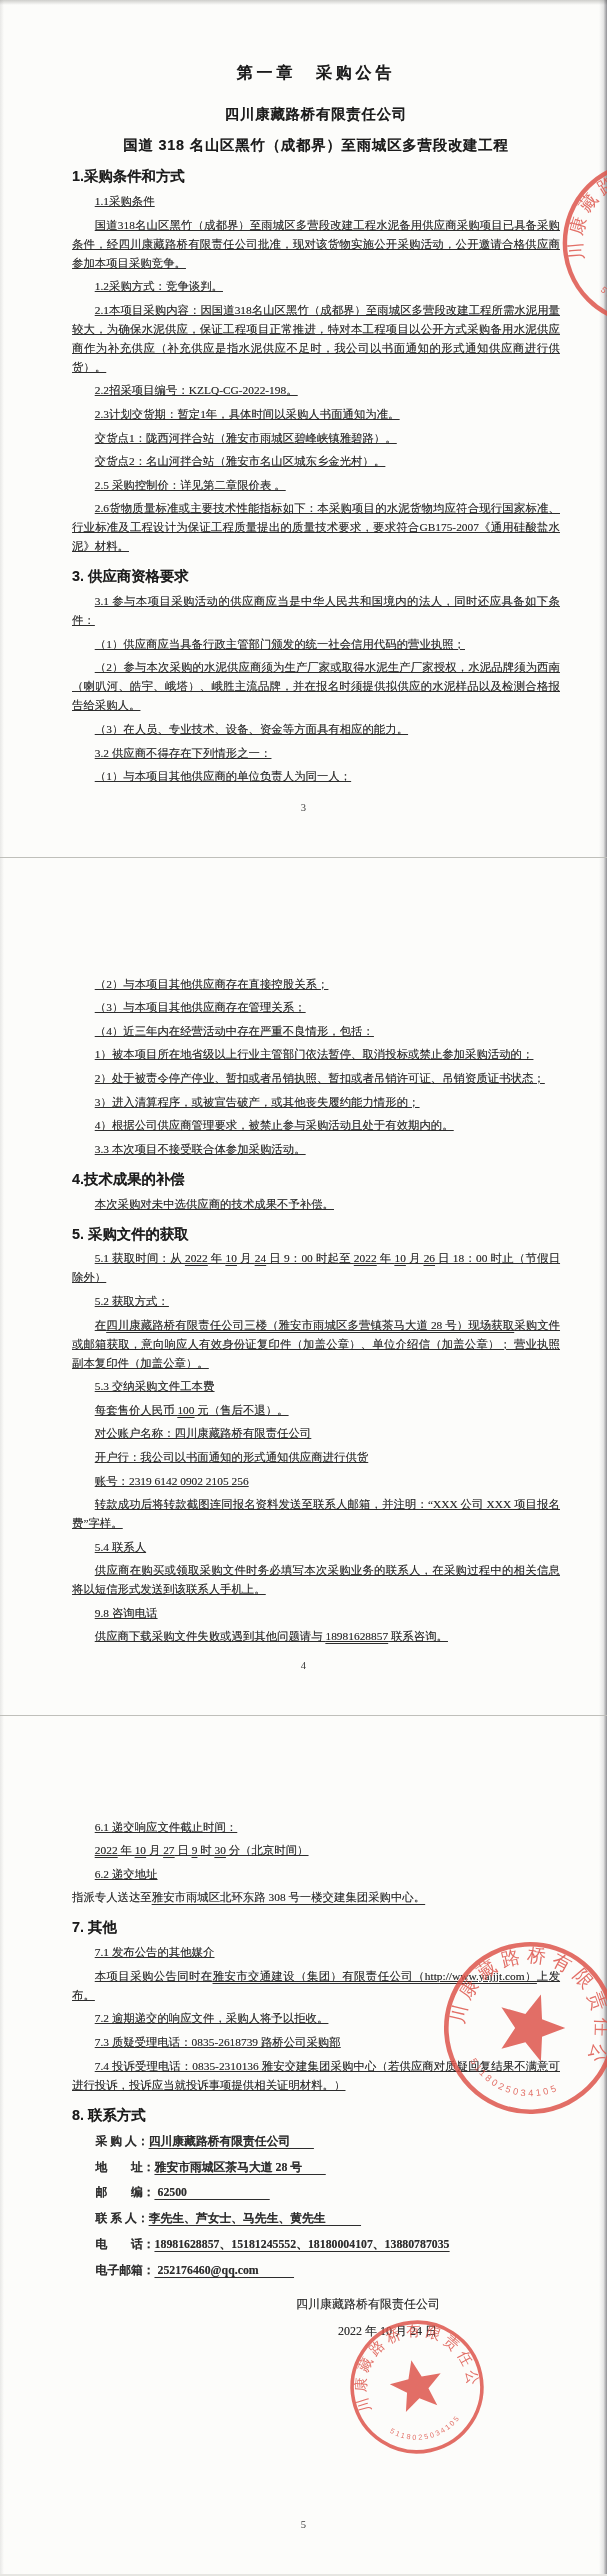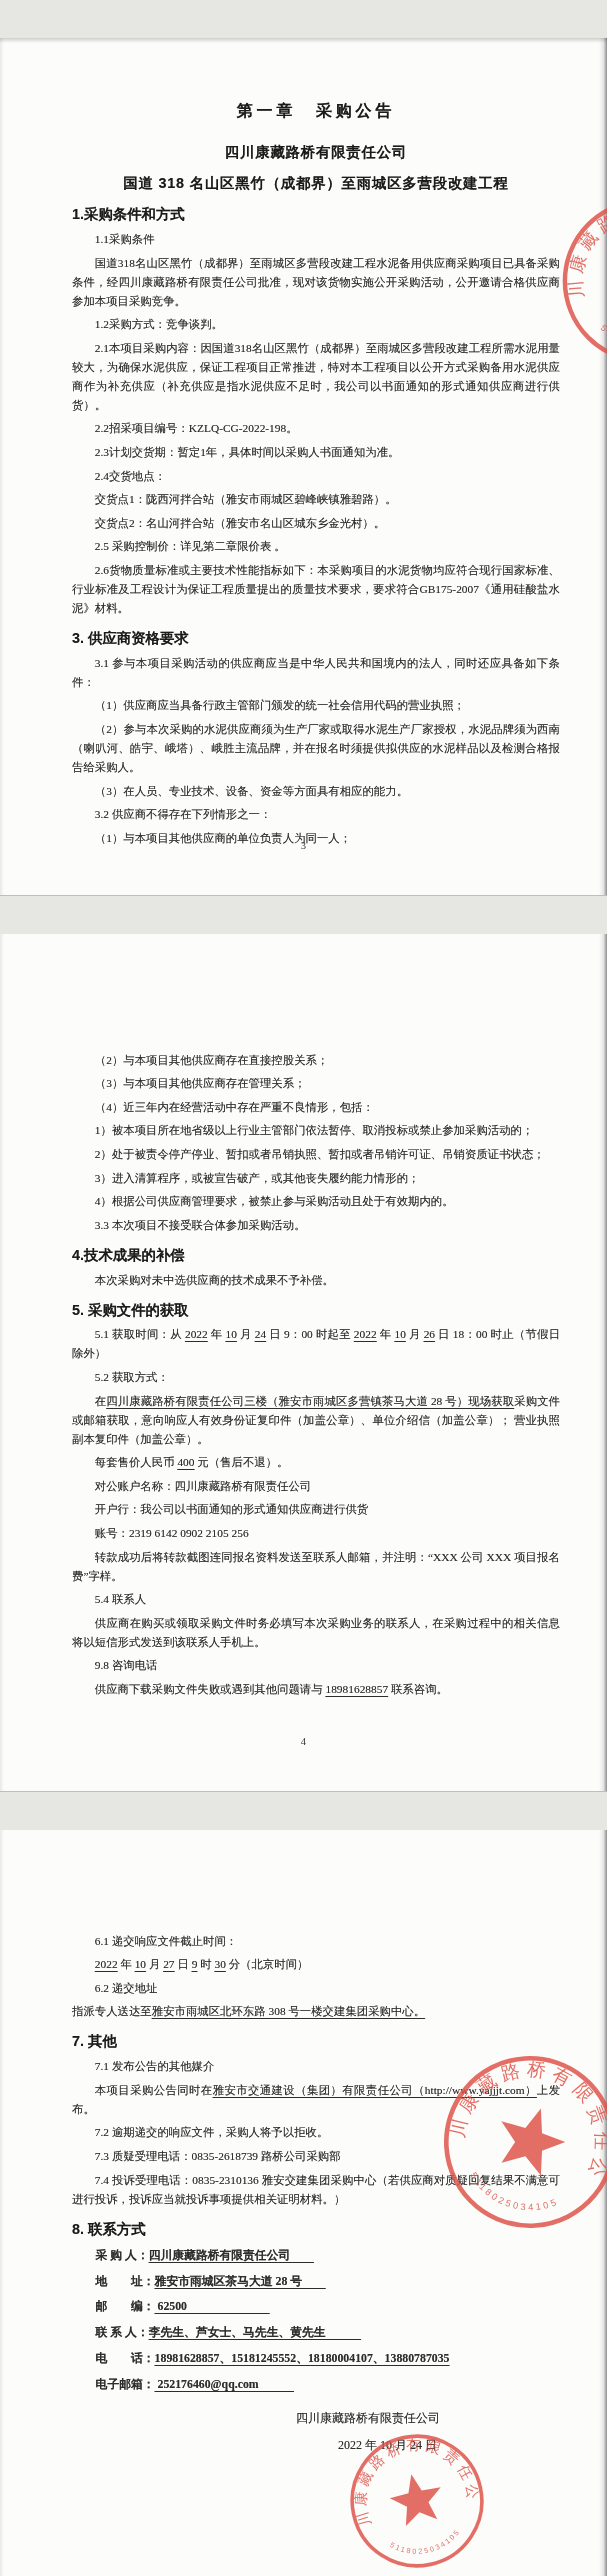--- a/index.html
+++ b/index.html
@@ -10,21 +10,20 @@
     color:#2d2d2d;
   }
   .doc{width:607px;}
   .page{
     position:relative;
     width:607px;height:858px;
     box-sizing:border-box;
     background:#fcfcfa;
     overflow:hidden;
     border-bottom:1.5px solid #bfbfba;
-    margin-top:38px;
   }
   .page:last-child{border-bottom:none;}
   .page::after{ 
     content:"";position:absolute;top:0;right:0;width:8.3px;height:100%;
     background:linear-gradient(to right,rgba(0,0,0,0) 0%,rgba(70,70,80,.12) 55%,rgba(35,35,45,.5) 100%);
     pointer-events:none;
   }
   .page::before{ 
     content:"";position:absolute;top:0;left:0;width:3.8px;height:100%;
     background:linear-gradient(to right,rgba(90,90,90,.12),rgba(0,0,0,0));
@@ -37,21 +36,21 @@
   .page3 .content{padding-top:97px;}
 
   .blk span{text-shadow:0 0 0.4px rgba(20,20,20,.45);}
   .doc-title{font:700 16px/23px "Liberation Sans","DejaVu Sans",sans-serif;
     text-align:center;letter-spacing:3.8px;margin:0 0 20px;color:#1b1b1b;}
   .center-bold{font:700 14.4px/20.5px "Liberation Sans","DejaVu Sans",sans-serif;
     text-align:center;margin:10.6px 0;letter-spacing:0.8px;color:#1b1b1b;}
   .heading{font:700 14.4px/20.5px "Liberation Sans","DejaVu Sans",sans-serif;
     margin:10px 0 5.3px;color:#1b1b1b;}
   .para{font-size:11.4px;line-height:19px;margin:4.6px 0;text-align:justify;}
-  .para.indent{text-indent:2em;}
+  .para.indent{text-indent:2em;text-decoration:underline;}
   .contact{font-size:11.8px;line-height:19px;margin:6.8px 0;text-indent:2em;font-weight:bold;}
   .sign1{font-size:12px;line-height:19px;margin:15px 0 0 224px;}
   .sign2{font-size:12px;line-height:19px;margin:8.3px 0 0 266px;}
   .u{text-decoration:underline;text-underline-offset:3px;}
 
   .page-number{
     position:absolute;bottom:44px;left:0;width:100%;
     text-align:center;font-size:10.6px;color:#3a3a3a;z-index:1;
   }
   .seal{
@@ -71,21 +70,20 @@
         <div class="blk doc-title"><span>第一章　采购公告</span></div>
         <div class="blk center-bold"><span>四川康藏路桥有限责任公司</span></div>
         <div class="blk center-bold"><span>国道 318 名山区黑竹（成都界）至雨城区多营段改建工程</span></div>
         <div class="blk heading"><span>1.采购条件和方式</span></div>
         <div class="blk para indent"><span>1.1采购条件</span></div>
         <div class="blk para indent"><span>国道318名山区黑竹（成都界）至雨城区多营段改建工程水泥备用供应商采购项目已具备采购条件，经四川康藏路桥有限责任公司批准，现对该货物实施公开采购活动，公开邀请合格供应商参加本项目采购竞争。</span></div>
         <div class="blk para indent"><span>1.2采购方式：竞争谈判。</span></div>
         <div class="blk para indent"><span>2.1本项目采购内容：因国道318名山区黑竹（成都界）至雨城区多营段改建工程所需水泥用量较大，为确保水泥供应，保证工程项目正常推进，特对本工程项目以公开方式采购备用水泥供应商作为补充供应（补充供应是指水泥供应不足时，我公司以书面通知的形式通知供应商进行供货）。</span></div>
         <div class="blk para indent"><span>2.2招采项目编号：KZLQ-CG-2022-198。</span></div>
         <div class="blk para indent"><span>2.3计划交货期：暂定1年，具体时间以采购人书面通知为准。</span></div>
-        <div class="blk para indent"><span>2.4交货地点：</span></div>
         <div class="blk para indent"><span>交货点1：陇西河拌合站（雅安市雨城区碧峰峡镇雅碧路）。</span></div>
         <div class="blk para indent"><span>交货点2：名山河拌合站（雅安市名山区城东乡金光村）。</span></div>
         <div class="blk para indent"><span>2.5 采购控制价：详见第二章限价表 。</span></div>
         <div class="blk para indent"><span>2.6货物质量标准或主要技术性能指标如下：本采购项目的水泥货物均应符合现行国家标准、行业标准及工程设计为保证工程质量提出的质量技术要求，要求符合GB175-2007《通用硅酸盐水泥》材料。</span></div>
         <div class="blk heading"><span>3. 供应商资格要求</span></div>
         <div class="blk para indent"><span>3.1 参与本项目采购活动的供应商应当是中华人民共和国境内的法人，同时还应具备如下条件：</span></div>
         <div class="blk para indent"><span>（1）供应商应当具备行政主管部门颁发的统一社会信用代码的营业执照；</span></div>
         <div class="blk para indent"><span>（2）参与本次采购的水泥供应商须为生产厂家或取得水泥生产厂家授权，水泥品牌须为西南（喇叭河、皓宇、峨塔）、峨胜主流品牌，并在报名时须提供拟供应的水泥样品以及检测合格报告给采购人。</span></div>
         <div class="blk para indent"><span>（3）在人员、专业技术、设备、资金等方面具有相应的能力。</span></div>
         <div class="blk para indent"><span>3.2 供应商不得存在下列情形之一：</span></div>
@@ -118,21 +116,22 @@
         <div class="blk para indent"><span>2）处于被责令停产停业、暂扣或者吊销执照、暂扣或者吊销许可证、吊销资质证书状态；</span></div>
         <div class="blk para indent"><span>3）进入清算程序，或被宣告破产，或其他丧失履约能力情形的；</span></div>
         <div class="blk para indent"><span>4）根据公司供应商管理要求，被禁止参与采购活动且处于有效期内的。</span></div>
         <div class="blk para indent"><span>3.3 本次项目不接受联合体参加采购活动。</span></div>
         <div class="blk heading"><span>4.技术成果的补偿</span></div>
         <div class="blk para indent"><span>本次采购对未中选供应商的技术成果不予补偿。</span></div>
         <div class="blk heading"><span>5. 采购文件的获取</span></div>
         <div class="blk para indent"><span>5.1 获取时间：从 </span><span class="u">2022</span><span> 年 </span><span class="u">10</span><span> 月 </span><span class="u">24</span><span> 日 9：00 时起至 </span><span class="u">2022</span><span> 年 </span><span class="u">10</span><span> 月 </span><span class="u">26</span><span> 日 18：00 时止（节假日除外）</span></div>
         <div class="blk para indent"><span>5.2 获取方式：</span></div>
         <div class="blk para indent"><span>在</span><span class="u">四川康藏路桥有限责任公司三楼（雅安市雨城区多营镇茶马大道 28 号）现场获取</span><span>采购文件或邮箱获取，意向响应人有效身份证复印件（加盖公章）、单位介绍信（加盖公章）； 营业执照副本复印件（加盖公章）。</span></div>
-        <div class="blk para indent"><span>每套售价人民币 </span><span class="u">400</span><span> 元（售后不退）。</span></div>
+        <div class="blk para indent"><span>5.3 交纳采购文件工本费</span></div>
+        <div class="blk para indent"><span>每套售价人民币 </span><span class="u">100</span><span> 元（售后不退）。</span></div>
         <div class="blk para indent"><span>对公账户名称：四川康藏路桥有限责任公司</span></div>
         <div class="blk para indent"><span>开户行：我公司以书面通知的形式通知供应商进行供货</span></div>
         <div class="blk para indent"><span>账号：2319 6142 0902 2105 256</span></div>
         <div class="blk para indent"><span>转款成功后将转款截图连同报名资料发送至联系人邮箱，并注明：“XXX 公司 XXX 项目报名费”字样。</span></div>
         <div class="blk para indent"><span>5.4 联系人</span></div>
         <div class="blk para indent"><span>供应商在购买或领取采购文件时务必填写本次采购业务的联系人，在采购过程中的相关信息将以短信形式发送到该联系人手机上。</span></div>
         <div class="blk para indent"><span>9.8 咨询电话</span></div>
         <div class="blk para indent"><span>供应商下载采购文件失败或遇到其他问题请与 </span><span class="u">18981628857</span><span> 联系咨询。</span></div>
       </div>
     <div class="page-number">4</div>

